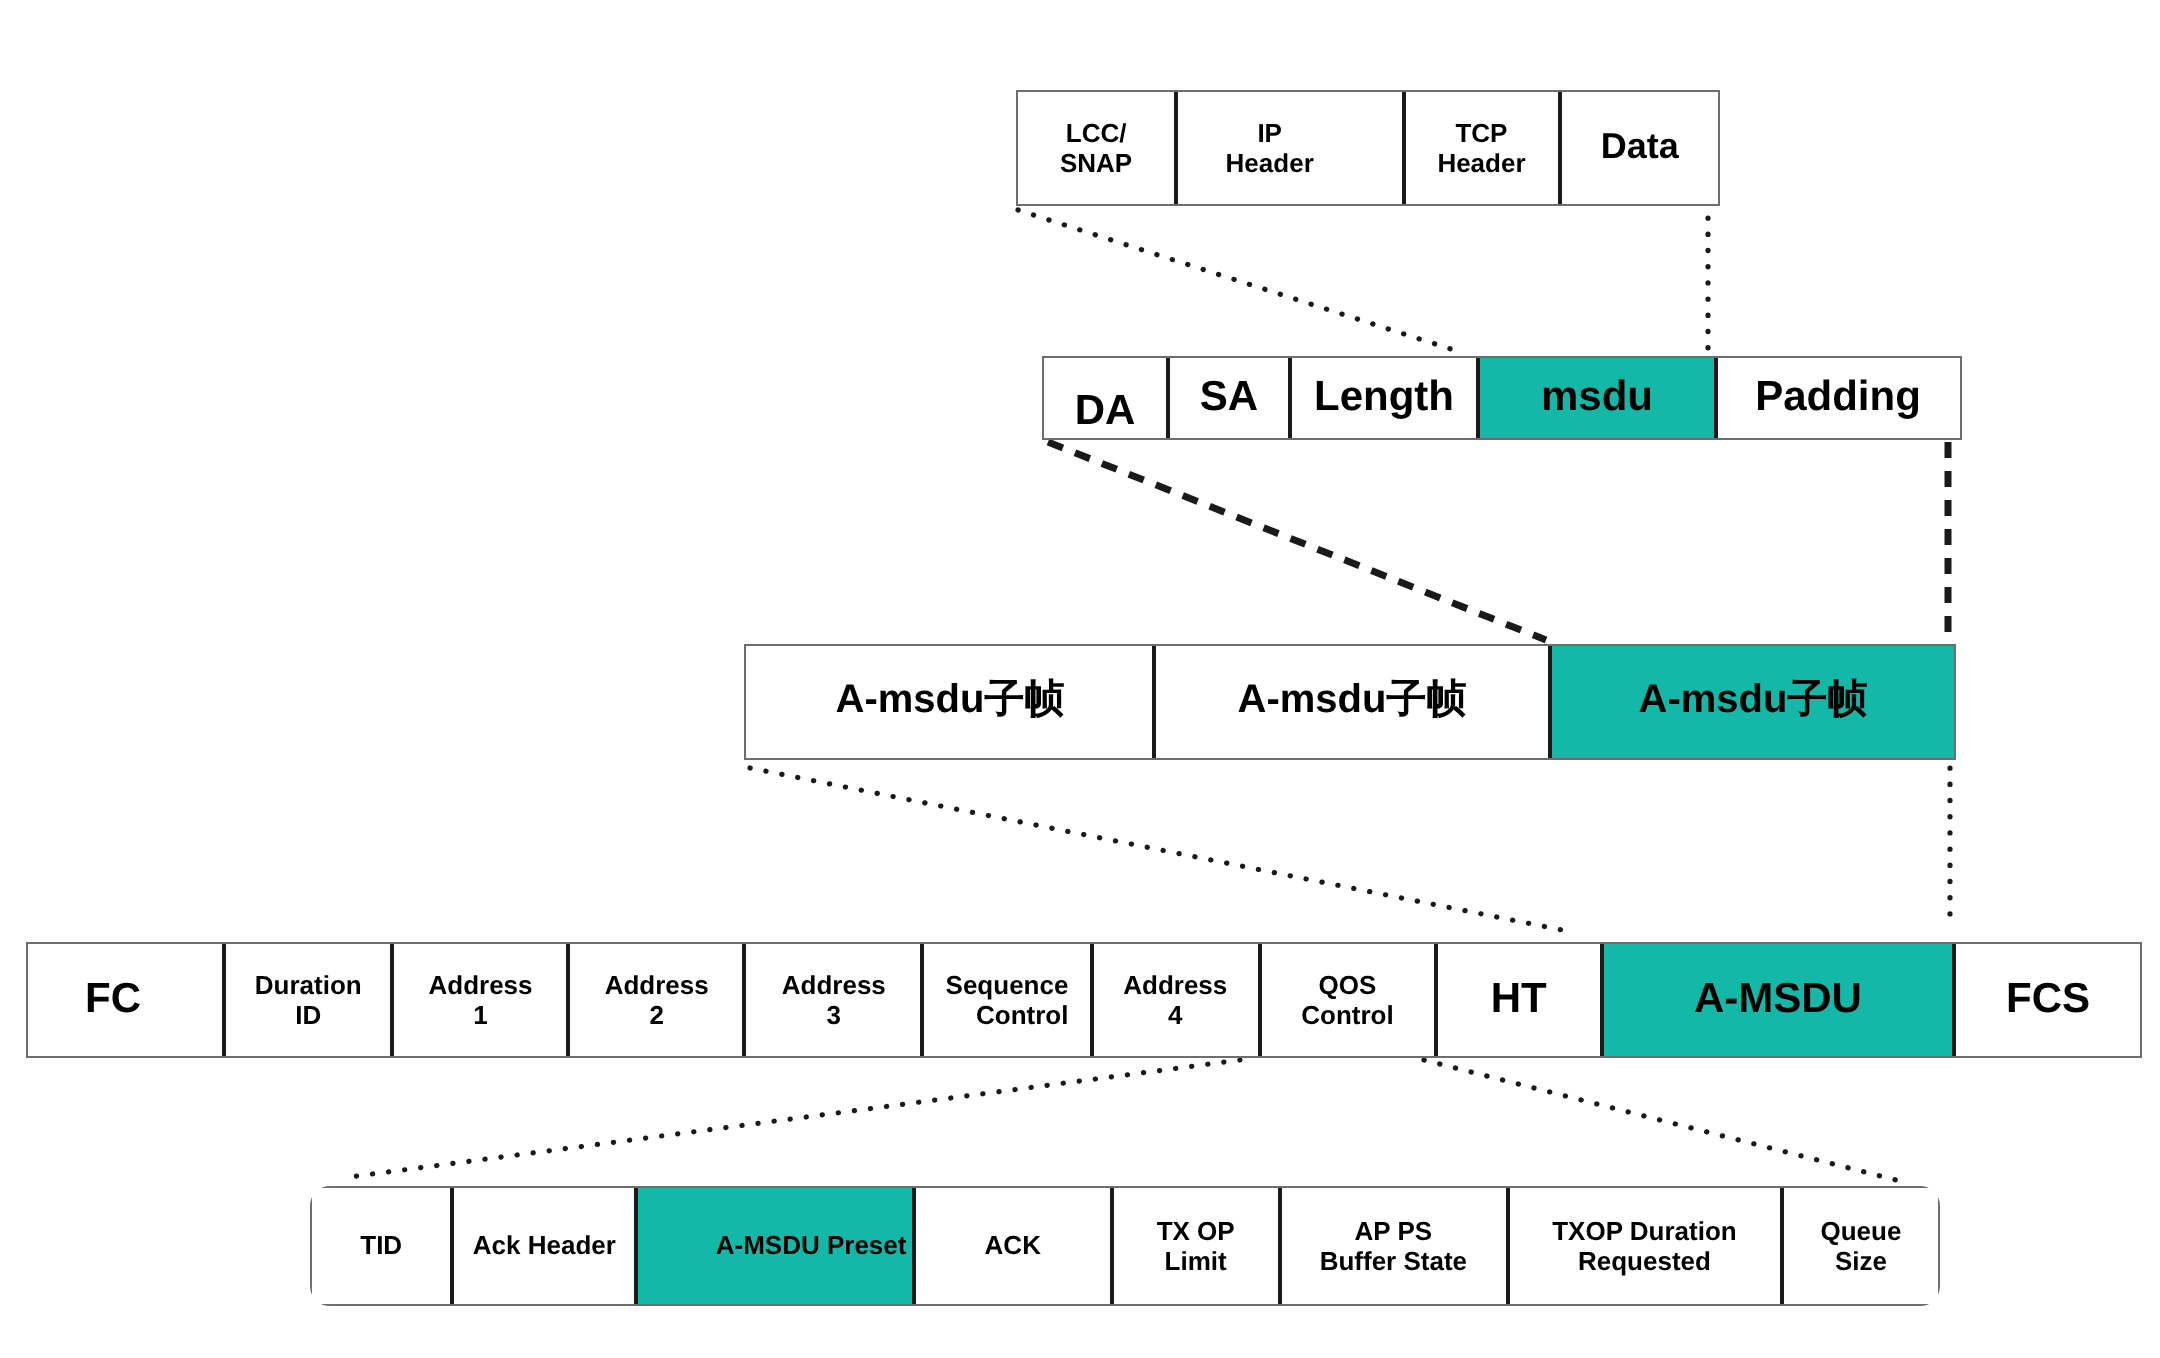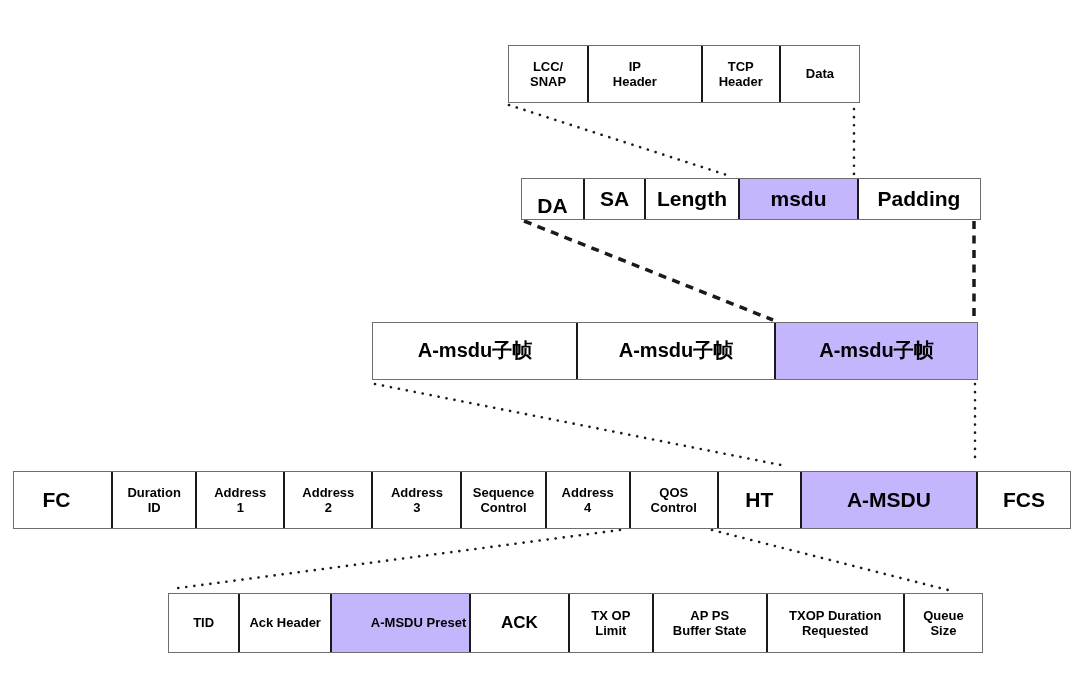--- a/index.html
+++ b/index.html
@@ -33,21 +33,21 @@
     font-weight: bold;
     color: #000000;
     background: #ffffff;
     border-left: 2px solid #1a1a1a;
     padding: 0 2px;
   }
   .frame-cell:first-child {
     border-left: none;
   }
   .frame-cell.shaded {
-    background: #c4b5fd;
+    background: #14b8a6;
   }
   #connectors {
     position: absolute;
     left: 0;
     top: 0;
     pointer-events: none;
   }
   .dotted-line {
     stroke: #1a1a1a;
     stroke-width: 2.6;
@@ -80,21 +80,21 @@
   </svg>
 
   <div id="rows-host">
       <div class="frame-row" style="left: 508px; top: 45px; height: 58px; width: 352px;">
         <div class="frame-cell" style="width: 87px; font-size: 13px;">LCC/
 SNAP</div>
         <div class="frame-cell" style="width: 104px; font-size: 13px;">IP
 Header</div>
         <div class="frame-cell" style="width: 87px; font-size: 13px; margin-left: 20px;">TCP
 Header</div>
-        <div class="frame-cell" style="width: 89px; font-size: 13px;">Data</div>
+        <div class="frame-cell" style="width: 89px; font-size: 18px;">Data</div>
       </div>
       <div class="frame-row" style="left: 521px; top: 178px; height: 42px; width: 460px;">
         <div class="frame-cell" style="width: 61px; font-size: 21px; margin-top: 14px;">DA</div>
         <div class="frame-cell" style="width: 61px; font-size: 21px;">SA</div>
         <div class="frame-cell" style="width: 94px; font-size: 21px;">Length</div>
         <div class="frame-cell shaded" style="width: 119px; font-size: 21px;">msdu</div>
         <div class="frame-cell" style="width: 122px; font-size: 21px;">Padding</div>
       </div>
       <div class="frame-row" style="left: 372px; top: 322px; height: 58px; width: 606px; justify-content: flex-end;">
         <div class="frame-cell" style="width: 202px; font-size: 20px;">A-msdu子帧</div>
@@ -104,35 +104,35 @@
       <div class="frame-row" style="left: 13px; top: 471px; height: 58px; width: 1058px;">
         <div class="frame-cell" style="width: 86px; font-size: 21px;">FC</div>
         <div class="frame-cell" style="width: 85px; font-size: 13px; margin-left: 12px;">Duration
 ID</div>
         <div class="frame-cell" style="width: 89px; font-size: 13px;">Address
 1</div>
         <div class="frame-cell" style="width: 89px; font-size: 13px;">Address
 2</div>
         <div class="frame-cell" style="width: 90px; font-size: 13px;">Address
 3</div>
-        <div class="frame-cell" style="width: 85px; font-size: 13px;">Sequence
+        <div class="frame-cell" style="width: 85px; font-size: 13px; text-align: right;">Sequence
 Control</div>
         <div class="frame-cell" style="width: 85px; font-size: 13px;">Address
 4</div>
         <div class="frame-cell" style="width: 89px; font-size: 13px;">QOS
 Control</div>
         <div class="frame-cell" style="width: 84px; font-size: 21px;">HT</div>
         <div class="frame-cell shaded" style="width: 178px; font-size: 21px;">A-MSDU</div>
         <div class="frame-cell" style="width: 95px; font-size: 21px;">FCS</div>
       </div>
-      <div class="frame-row" style="left: 168px; top: 593px; height: 60px; width: 815px;">
+      <div class="frame-row" style="left: 155px; top: 593px; height: 60px; width: 815px; border-radius: 10px;">
         <div class="frame-cell" style="width: 70px; font-size: 13px;">TID</div>
         <div class="frame-cell" style="width: 93px; font-size: 13px;">Ack Header</div>
         <div class="frame-cell shaded" style="width: 140px; font-size: 13px; padding-left: 38px;">A-MSDU Preset</div>
-        <div class="frame-cell" style="width: 100px; font-size: 17px; text-align: center;">ACK</div>
+        <div class="frame-cell" style="width: 100px; font-size: 13px; text-align: center;">ACK</div>
         <div class="frame-cell" style="width: 85px; font-size: 13px;">TX OP
 Limit</div>
         <div class="frame-cell" style="width: 115px; font-size: 13px;">AP PS
 Buffer State</div>
         <div class="frame-cell" style="width: 139px; font-size: 13px;">TXOP Duration
 Requested</div>
         <div class="frame-cell" style="width: 80px; font-size: 13px;">Queue
 Size</div>
       </div>
     </div>

